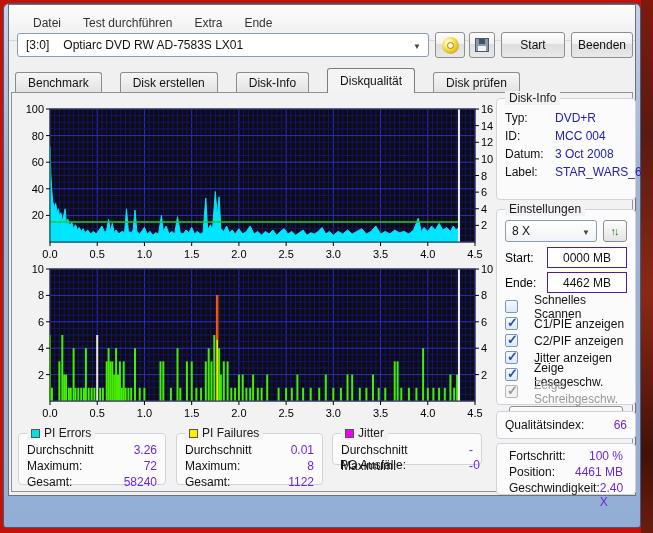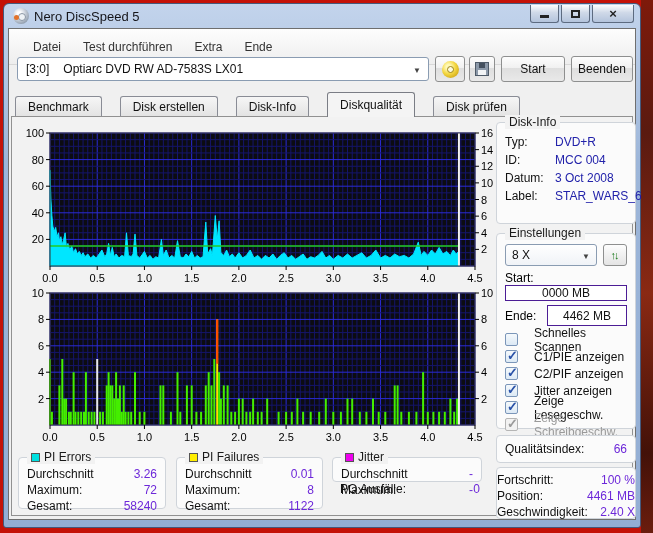--- a/index.html
+++ b/index.html
@@ -94,35 +94,20 @@
   .pushbtn { border:1px solid #8e8f8f; border-radius:3px; height:22px;
     background:linear-gradient(180deg,#fdfdfd,#f0f0f0 45%,#dddddd 46%,#e9e9e9);
     display:flex; align-items:center; justify-content:center; font-size:12px; color:#111; }
 </style>
 </head>
 <body>
 
 <div class="right-strip"></div>
 
 <div class="window">
-  <div class="titlebar">
-    <div class="app-icon"></div>
-    <div class="title-text">Nero DiscSpeed 5</div>
-    <div class="winbtns">
-      <div class="winbtn">
-          <div class="g-min"></div>
-        </div>
-      <div class="winbtn">
-          <div class="g-max"></div>
-        </div>
-      <div class="winbtn close">
-          <span class="g-x">×</span>
-        </div>
-    </div>
-  </div>
 
   <div class="client">
 
     <div class="menubar">
       <span class="menu-item">Datei</span>
       <span class="menu-item">Test durchführen</span>
       <span class="menu-item">Extra</span>
       <span class="menu-item">Ende</span>
     </div>
 
@@ -601,21 +586,21 @@
         <div class="rowline">
             <span>Maximum:</span>
             <span class="val">8</span>
           </div>
         <div class="rowline">
             <span>Gesamt:</span>
             <span class="val">1122</span>
           </div>
       </div>
 
-      <div class="gbox" style="left:320px; top:340px; width:150px; height:25px; padding:8px 8px 2px;">
+      <div class="gbox" style="left:320px; top:340px; width:150px; height:32px; padding:8px 8px 2px;">
         <div class="legend">
           <span class="legend-sq" style="background: rgb(238, 0, 238);"></span>
           <span>Jitter</span>
         </div>
         <div class="rowline">
             <span>Durchschnitt</span>
             <span class="val">-</span>
           </div>
         <div class="rowline">
             <span>Maximum:</span>
@@ -651,21 +636,21 @@
         <div class="legend">Einstellungen</div>
         <div style="display:flex; gap:6px; margin-bottom:5px;">
           <div class="select" style="flex:1;">
             <span>8 X</span>
             <span class="arrow">▼</span>
           </div>
           <div class="sqbtn">
               <span>↑↓</span>
             </div>
         </div>
-        <div style="display:flex; margin-bottom:4px;flex-direction:column;">
+        <div style="display:flex; align-items:center; margin-bottom:4px;">
           <span style="font-size:12px; width:42px;">Start:</span>
           <div class="field" style="flex:1;">0000 MB</div>
         </div>
         <div style="display:flex; align-items:center; margin-bottom:5px;">
           <span style="font-size:12px; width:42px;">Ende:</span>
           <div class="field" style="flex:1;">4462 MB</div>
         </div>
         <div class="cbrow">
           <span class="cb"></span>
           <span>Schnelles Scannen</span>
@@ -693,21 +678,21 @@
         <div class="pushbtn" style="margin:6px 4px 0;">Erweitert</div>
       </div>
 
       <div class="gbox" style="left:484px; top:318px; width:140px; height:28px; padding:5px 8px;">
         <div class="rowline">
             <span>Qualitätsindex:</span>
             <span class="val">66</span>
           </div>
       </div>
 
-      <div class="gbox" style="left:484px; top:350px; width:140px; height:52px; padding:4px 0;">
+      <div class="gbox" style="left:484px; top:350px; width:140px; height:52px; padding:4px 12px;">
         <div class="rowline">
             <span>Fortschritt:</span>
             <span class="val">100 %</span>
           </div>
         <div class="rowline">
             <span>Position:</span>
             <span class="val">4461 MB</span>
           </div>
         <div class="rowline">
             <span>Geschwindigkeit:</span>

